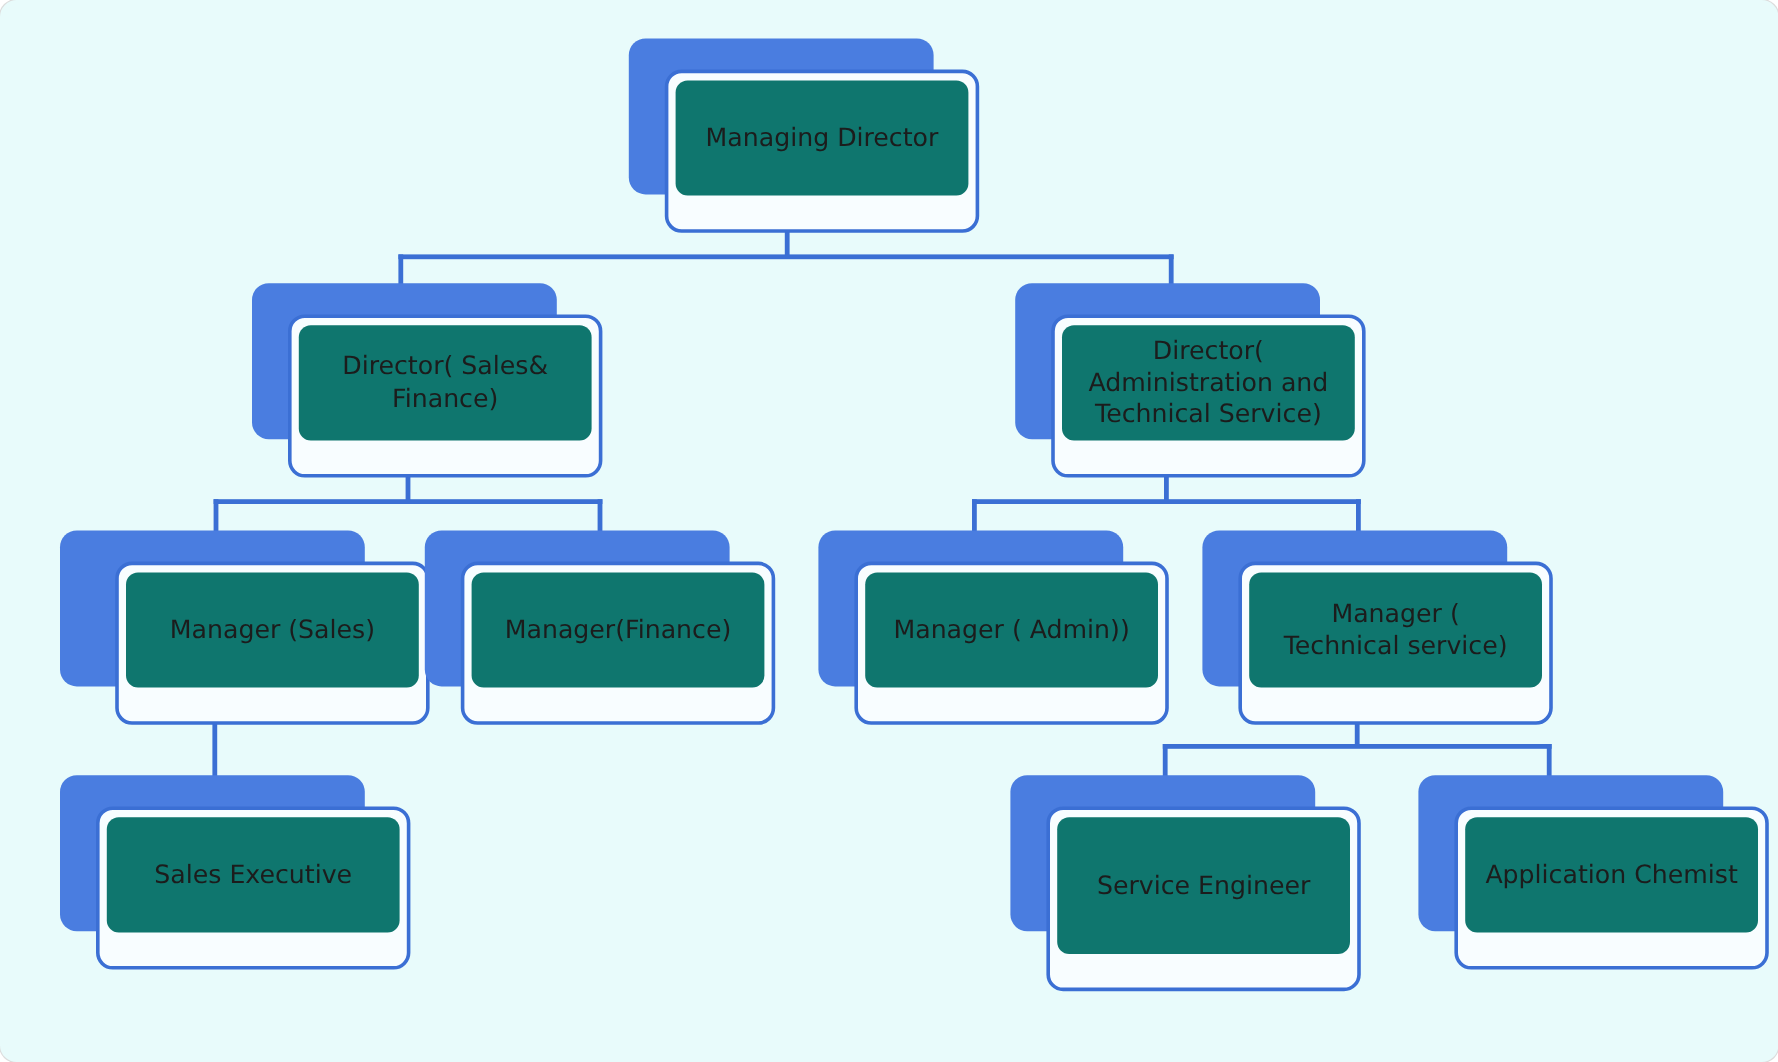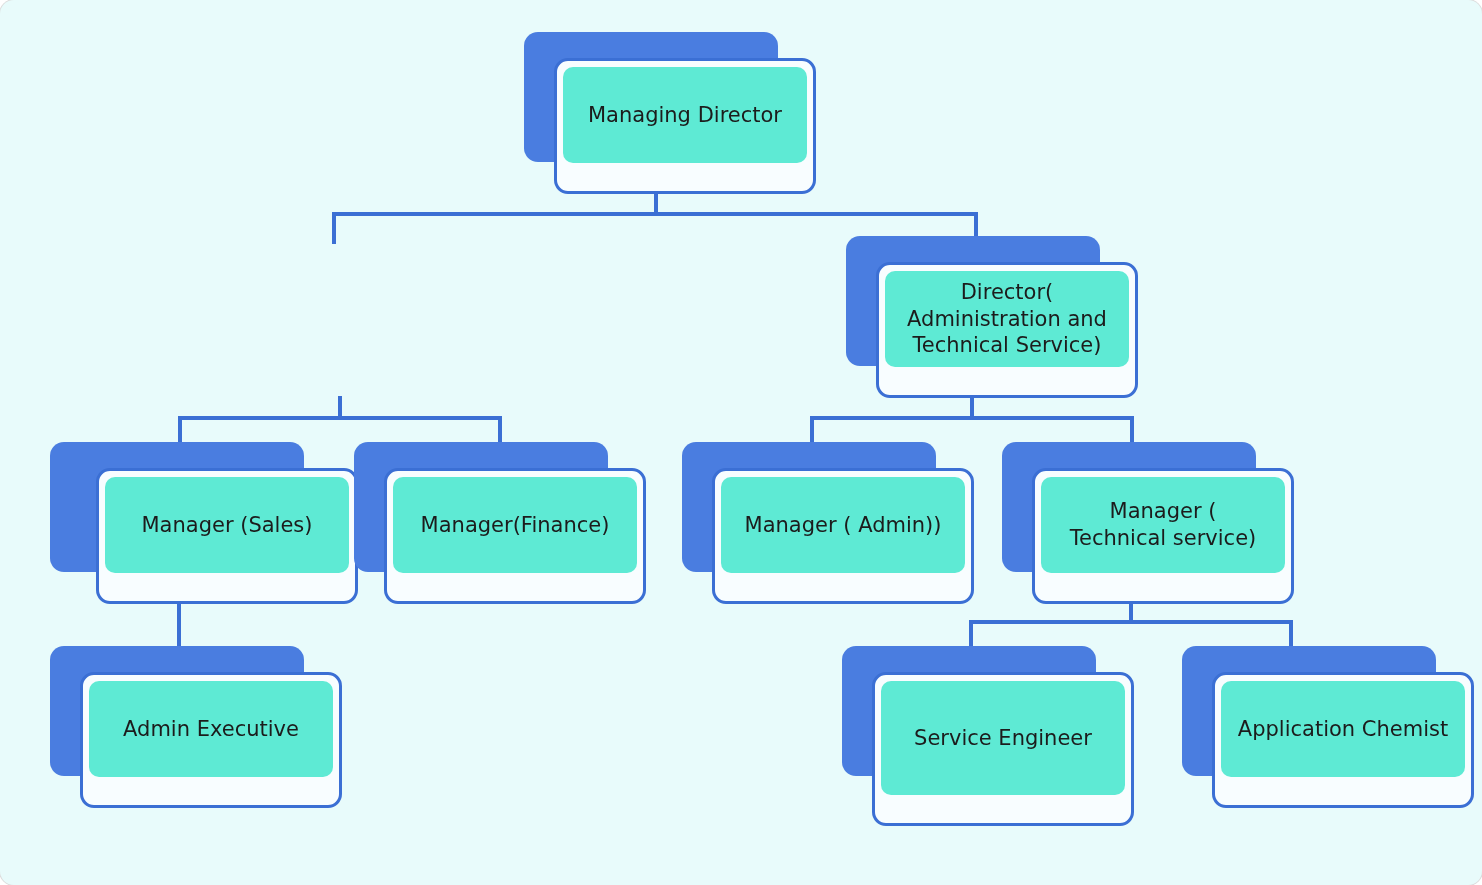--- a/index.html
+++ b/index.html
@@ -46,21 +46,21 @@
     display: flex;
     align-items: flex-start;
     justify-content: center;
   }
   .node .panel {
     position: absolute;
     left: 6px;
     top: 6px;
     right: 6px;
     bottom: 28px;
-    background: #5eead4;
+    background: #0f766e;
     border-radius: 10px;
     display: flex;
     align-items: center;
     justify-content: center;
   }
   .node .label {
     position: relative;
     z-index: 2;
     color: #1c1c1c;
     font-size: 21px;
@@ -99,20 +99,29 @@
 
   <div class="node" style="left:524px; top:32px; width:292px; height:162px;">
     <div class="plate" style="width:254px; height:130px;"></div>
     <div class="card" style="left:30px; top:26px; width:262px; height:136px;">
       <div class="panel">
         <span class="label">Managing Director</span>
       </div>
     </div>
   </div>
 
+  <div class="node" style="left:210px; top:236px; width:292px; height:162px;">
+    <div class="plate" style="width:254px; height:130px;"></div>
+    <div class="card" style="left:30px; top:26px; width:262px; height:136px;">
+      <div class="panel">
+        <span class="label">Director( Sales&amp;
+Finance)</span>
+      </div>
+    </div>
+  </div>
 
   <div class="node" style="left:846px; top:236px; width:272px; height:162px;">
     <div class="plate" style="width:254px; height:130px;"></div>
     <div class="card" style="left:30px; top:26px; width:262px; height:136px;">
       <div class="panel">
         <span class="label">Director(
 Administration and
 Technical Service)</span>
       </div>
     </div>
@@ -152,21 +161,21 @@
         <span class="label">Manager (
 Technical service)</span>
       </div>
     </div>
   </div>
 
   <div class="node" style="left:50px; top:646px; width:292px; height:162px;">
     <div class="plate" style="width:254px; height:130px;"></div>
     <div class="card" style="left:30px; top:26px; width:262px; height:136px;">
       <div class="panel">
-        <span class="label">Admin Executive</span>
+        <span class="label">Sales Executive</span>
       </div>
     </div>
   </div>
 
   <div class="node" style="left:842px; top:646px; width:292px; height:162px;">
     <div class="plate" style="width:254px; height:130px;"></div>
     <div class="card" style="left:30px; top:26px; width:262px; height:154px;">
       <div class="panel">
         <span class="label">Service Engineer</span>
       </div>

